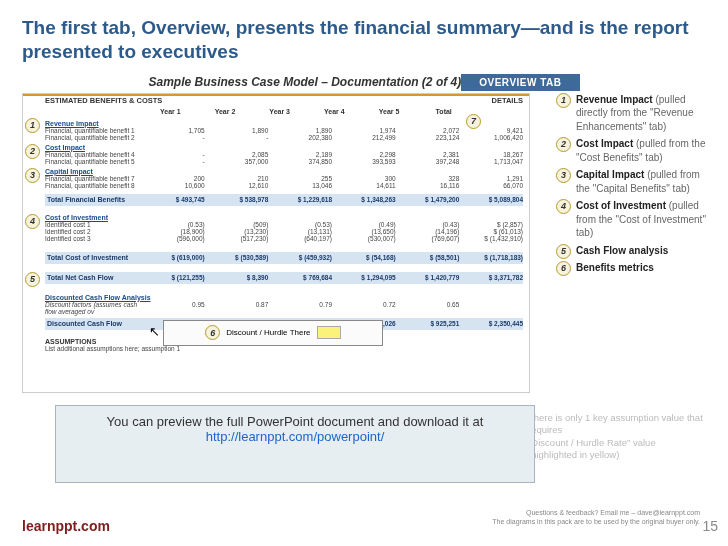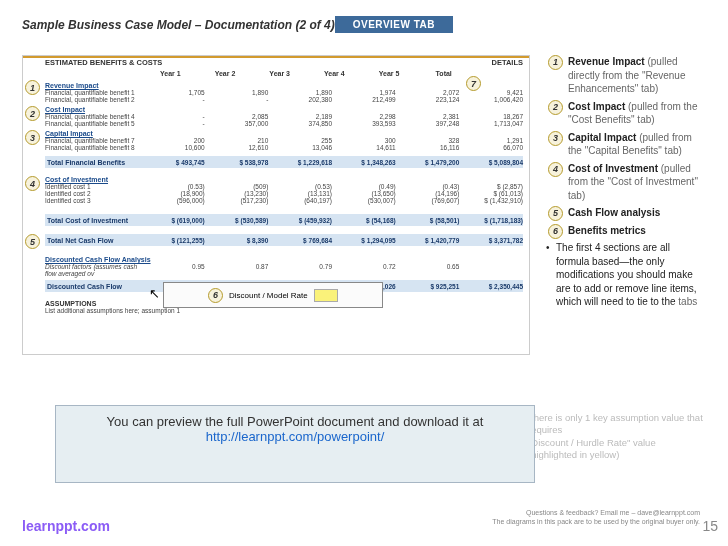--- a/index.html
+++ b/index.html
@@ -1,22 +1,22 @@
 <!DOCTYPE html>
 <html><head>
 <meta charset="utf-8">
 <style>
 *{box-sizing:border-box;margin:0;padding:0}
 body{font-family:Arial,Helvetica,sans-serif;width:728px;height:546px;background:#fff;position:relative;overflow:hidden}
 .slide{width:728px;height:546px;position:relative;padding:16px 22px 0 22px}
 .title{color:#2e5a8a;font-size:19px;font-weight:bold;line-height:1.25;margin-bottom:10px}
-.subrow{display:flex;justify-content:flex-start;align-items:center;margin-bottom:22px}
+.subrow{display:flex;justify-content:center;align-items:center;margin-bottom:2px}
 .subtitle{font-size:12px;font-weight:bold;font-style:italic;color:#333}
 .tab-badge{background:#3d6a9a;color:#fff;font-size:10px;font-weight:bold;padding:3px 18px;letter-spacing:.5px}
-.content{display:flex;gap:14px}
+.content{display:flex;gap:22px}
 .left{flex:0 0 510px;position:relative}
 .right{flex:1;font-size:10px;color:#222;line-height:1.35}
 .right ul{list-style:none}
 .right li.bul{position:relative;padding-left:10px;margin-bottom:3px}
 .right li.bul:before{content:"•";position:absolute;left:0;top:0}
 .right li.num{position:relative;padding-left:22px;margin-bottom:4px}
 .right li.num .circ{position:absolute;left:2px;top:0}
 .circ{display:inline-flex;width:15px;height:15px;border:1.5px solid #b59b2d;border-radius:50%;background:#f7f2dc;align-items:center;justify-content:center;font-size:9px;font-weight:bold;font-style:italic;color:#333}
 .grey{color:#666}
 .ss{width:508px;height:300px;background:#fff;border:1px solid #ccc;position:relative;overflow:hidden}
@@ -36,31 +36,32 @@
 .hurdle .yel{background:#faf27a;padding:1px 10px;border:1px solid #aaa}
 .preview-box{position:absolute;left:55px;top:405px;width:480px;height:78px;background:#e6eef2;border:1px solid #a7b6c4;text-align:center;padding:8px 12px;font-size:13px;color:#333}
 .preview-box .hd{color:#b53434;font-weight:bold;text-decoration:underline;font-size:13px;margin-bottom:4px}
 .preview-box a{color:#1a66cc}
 .ghost{position:absolute;left:55px;top:398px;width:480px;font-size:9px;color:#b0b0b0;line-height:1.4}
 .ghost .g1{position:absolute;top:22px;left:8px;width:200px}
 .ghost .g2{position:absolute;top:52px;left:8px;width:200px}
 .bottom-right{position:absolute;right:22px;top:412px;width:178px;font-size:10px;color:#222;line-height:1.35}
 .bottom-row{position:absolute;left:270px;top:470px;width:436px;font-size:10px;color:#222}
 .bottom-row .circ{vertical-align:middle;margin:0 2px}
-.footer-brand{position:absolute;left:22px;bottom:12px;color:#8b5cf6;font-weight:bold;font-size:14px}
+.footer-brand{position:absolute;left:22px;bottom:12px;color:#7f1d1d;font-weight:bold;font-size:14px}
 .footer-q{position:absolute;right:28px;bottom:20px;text-align:right;font-size:7px;color:#888;line-height:1.3}
 .pgnum{position:absolute;right:10px;bottom:12px;font-size:14px;color:#888}
 .topline{position:absolute;top:0;left:0;right:0;height:2px;background:#d29a2e}
 .headline{position:absolute;top:2px;left:22px;right:6px;font-size:7.5px;font-weight:bold;color:#333;display:flex;justify-content:space-between}
 .cursor{position:absolute;top:230px;left:126px;font-size:13px;color:#000}
 </style>
 </head>
 <body>
 
 <div class="slide">
+  <div class="title">The first tab, Overview, presents the financial summary—and is the report presented to executives</div>
   <div class="subrow">
     <div class="subtitle">Sample Business Case Model – Documentation (2 of 4)</div>
     <div class="tab-badge">OVERVIEW TAB</div>
   </div>
 
   <div class="content">
     <div class="left">
       <div class="ss">
         <div class="topline"></div>
         <div class="headline">
@@ -236,37 +237,36 @@
             <div class="sec-t" style="color:#333;text-decoration:none">ASSUMPTIONS</div>
           <div class="sec-r">
               <span class="lbl" style="flex-basis:220px">List additional assumptions here; assumption 1</span>
             </div>
         </div>
 
         <span class="circ mark" style="top:20px;left:auto;right:48px">7</span>
 
         <div class="hurdle">
           <span class="circ">6</span>
-          <span>Discount / Model Rate</span>
+          <span>Discount / Hurdle There</span>
           <span class="yel">&nbsp;</span>
         </div>
 
         <span class="cursor">↖</span>
       </div>
     </div>
 
     <div class="right">
       <ul>
         <li class="num"><span class="circ">1</span><b>Revenue Impact</b><span class="grey"> (pulled directly from the "Revenue Enhancements" tab)</span></li>
         <li class="num"><span class="circ">2</span><b>Cost Impact</b><span class="grey"> (pulled from the "Cost Benefits" tab)</span></li>
         <li class="num"><span class="circ">3</span><b>Capital Impact</b><span class="grey"> (pulled from the "Capital Benefits" tab)</span></li>
         <li class="num"><span class="circ">4</span><b>Cost of Investment</b><span class="grey"> (pulled from the "Cost of Investment" tab)</span></li>
         <li class="num"><span class="circ">5</span><b>Cash Flow analysis</b></li>
         <li class="num"><span class="circ">6</span><b>Benefits metrics</b></li>
-        <li class="bul"><span>The first 4 sections are all formula based—the only modifications you should make are to add or remove line items, which will need to tie to the</span> <span class="grey">tabs</span></li>
       </ul>
     </div>
   </div>
 
   <div class="bottom-right">
     <div style="color:#bbb;font-size:9.5px;line-height:1.3"><span>There is only 1 key assumption value that requires</span><br><span>"Discount / Hurdle Rate" value (highlighted in yellow)</span></div>
   </div>
 
   <div class="ghost">
     <div class="g1">• <span>Notice that the yearly discount factors assume the ca</span></div>

